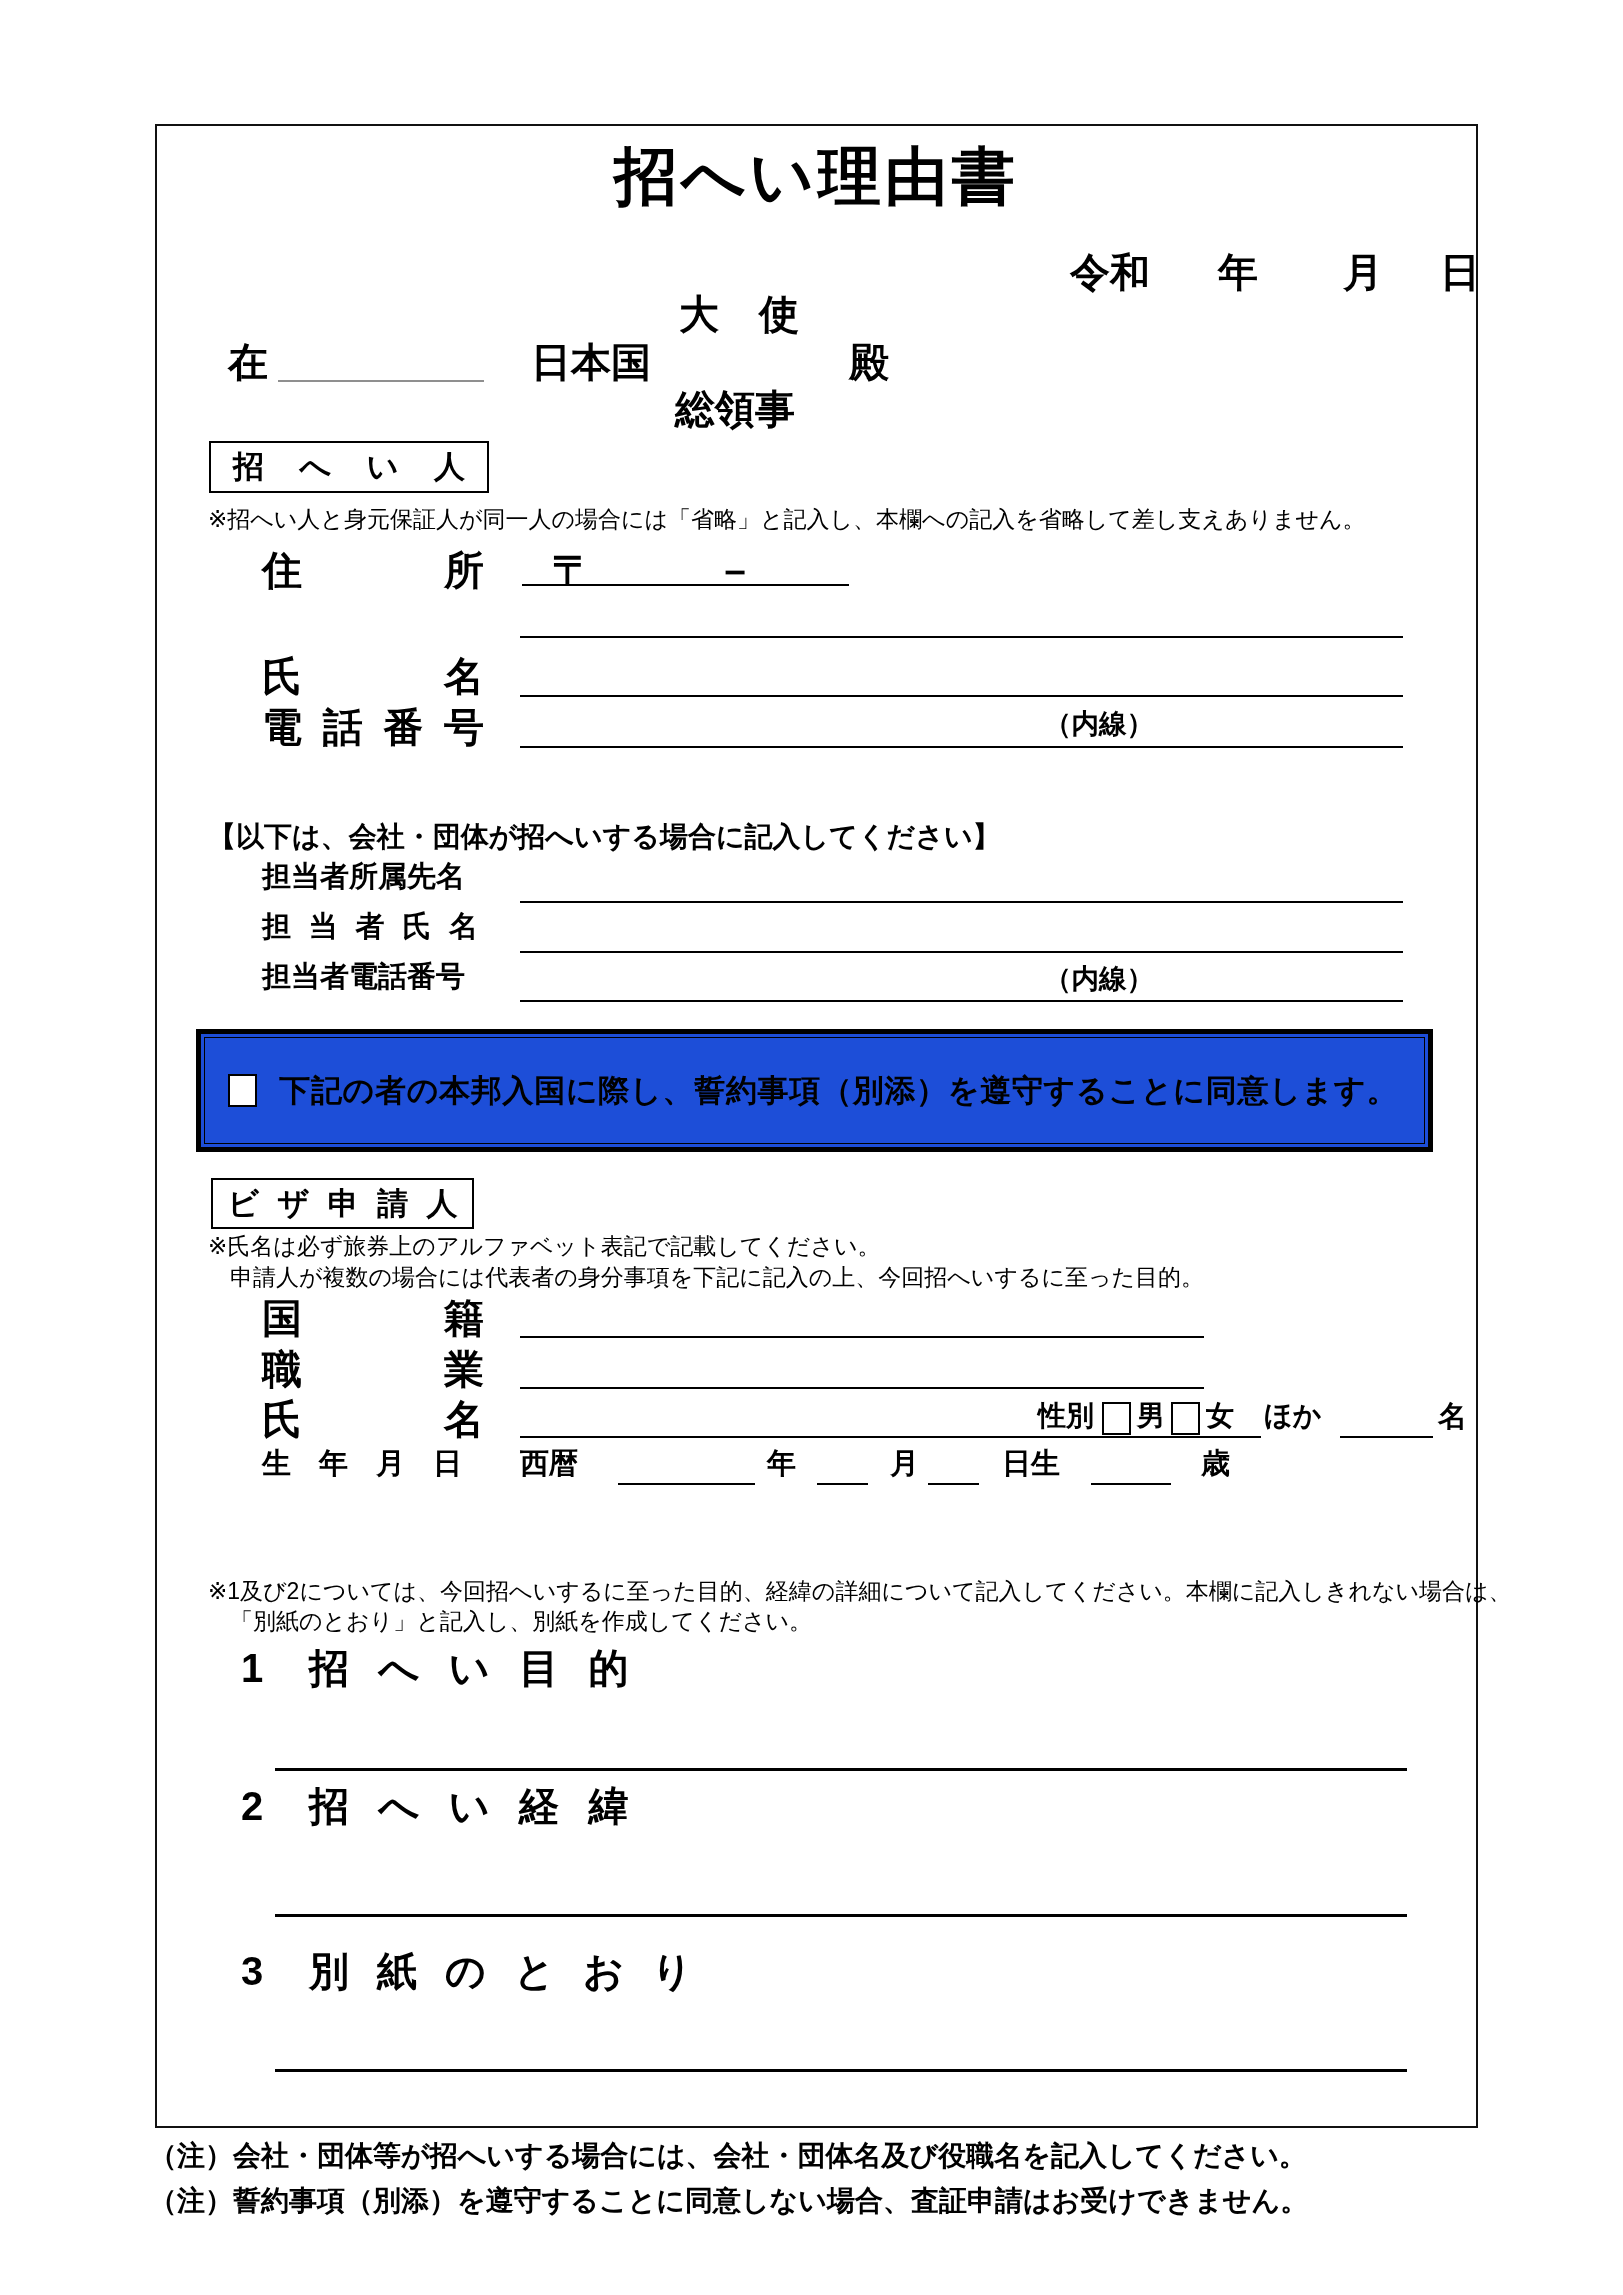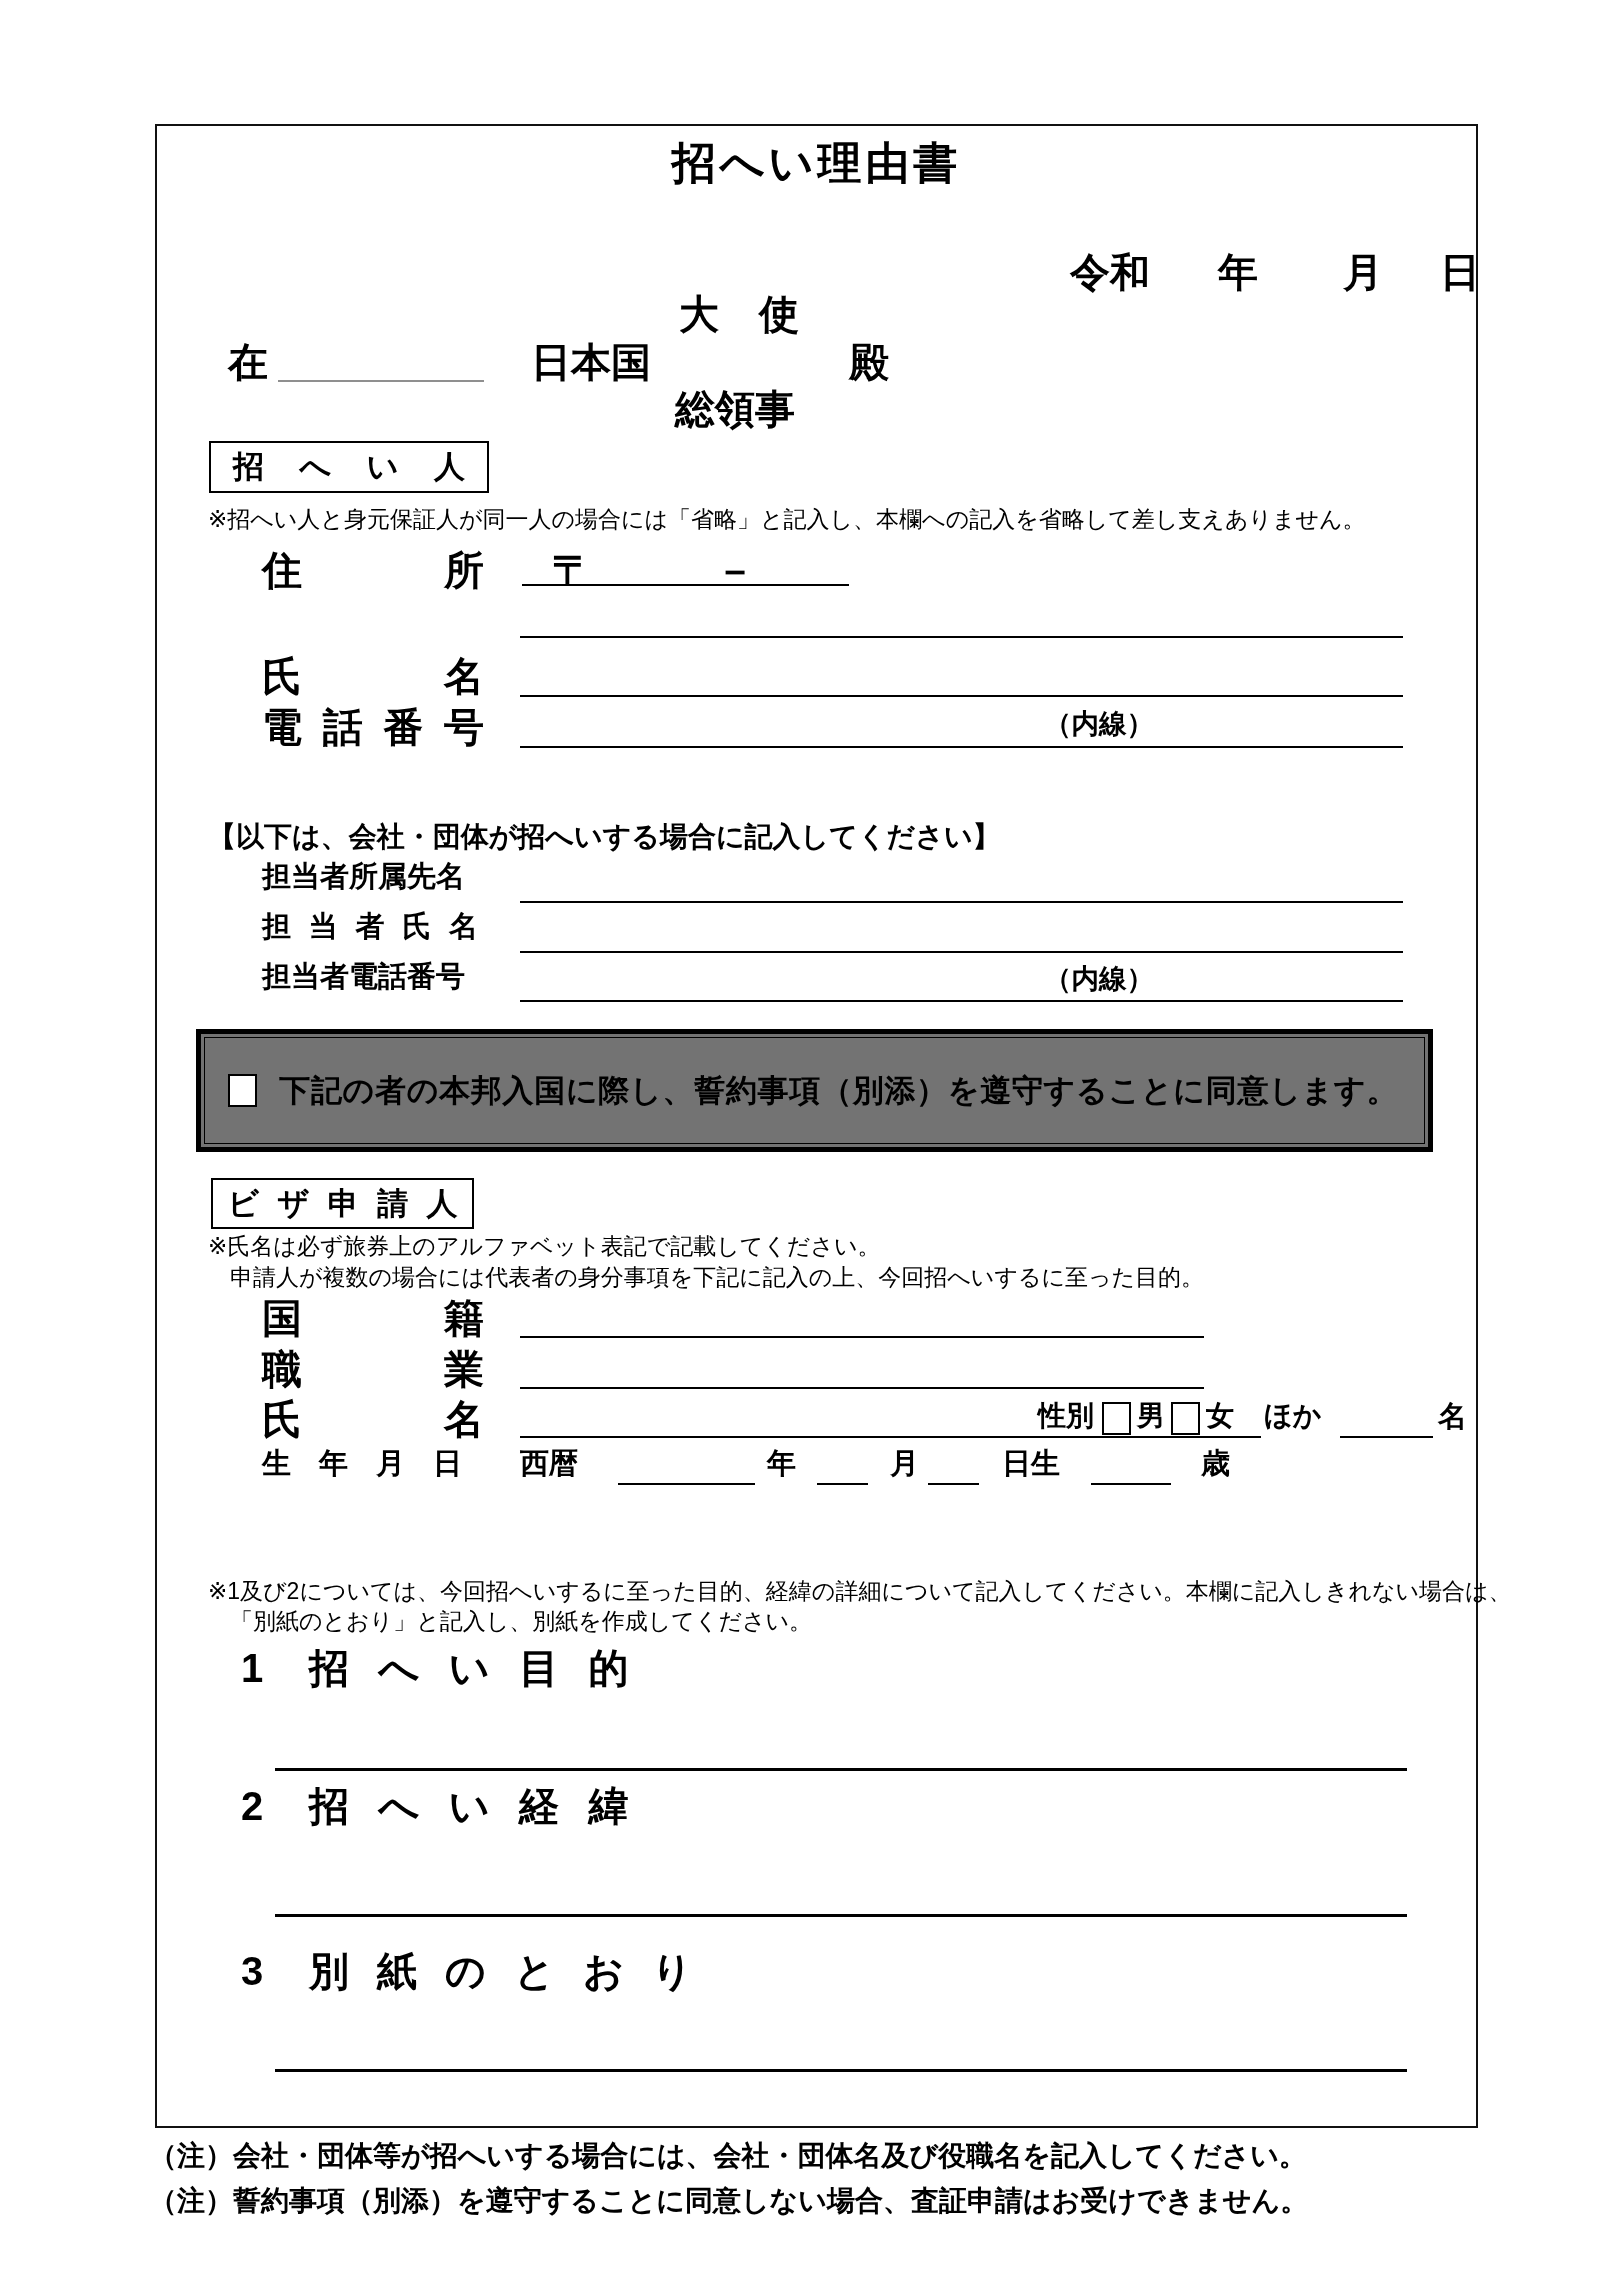--- a/index.html
+++ b/index.html
@@ -11,32 +11,32 @@
   .abs  { position:absolute; white-space:nowrap; line-height:1; }
   .bold { font-weight:700; }
   .med  { font-weight:600; }
   .fs35 { font-size:23px; }
   .fs42 { font-size:27.5px; }
   .fs43 { font-size:28px; }
   .fs44 { font-size:29px; }
   .fs45 { font-size:40px; }
   .fs47 { font-size:31px; }
   .fs48 { font-size:31px; }
-  .fs95 { font-size:44px; }
+  .fs95 { font-size:63px; }
   .line { position:absolute; background:#000; height:2px; }
   .line4{ position:absolute; background:#000; height:2.6px; }
   .grayline { position:absolute; background:#8f8f8f; height:2px; }
   .flexlbl { position:absolute; display:flex; justify-content:space-between; line-height:1; }
   .secbox {
     position:absolute; border:2px solid #000; display:flex;
     justify-content:space-between; align-items:center; box-sizing:border-box;
     font-weight:700; background:#fff;
   }
   .pageborder { position:absolute; border:2px solid #111; box-sizing:border-box; }
-  .agrbox-outer { position:absolute; border:5.9px solid #000; box-sizing:border-box; background:#737373; }
+  .agrbox-outer { position:absolute; border:5.9px solid #000; box-sizing:border-box; background:#1d4ed8; }
   .agrbox-inner { position:absolute; left:2.6px; top:2.6px; right:2.6px; bottom:2.6px;
     border:1.3px solid #000; display:flex; align-items:center; }
   .chkbox { display:inline-block; width:29px; height:33px; border:2px solid #000;
     box-sizing:border-box; background:#fff; }
   .chkbox-abs { position:absolute; width:29px; height:33px; border:2px solid #000;
     box-sizing:border-box; background:#fff; }
   .ls-item5 { letter-spacing:29.4px; }
   .ls-item7 { letter-spacing:28px; }
   .title { position:absolute; left:155px; width:1323px; text-align:center;
     font-weight:700; letter-spacing:3.9px; }

